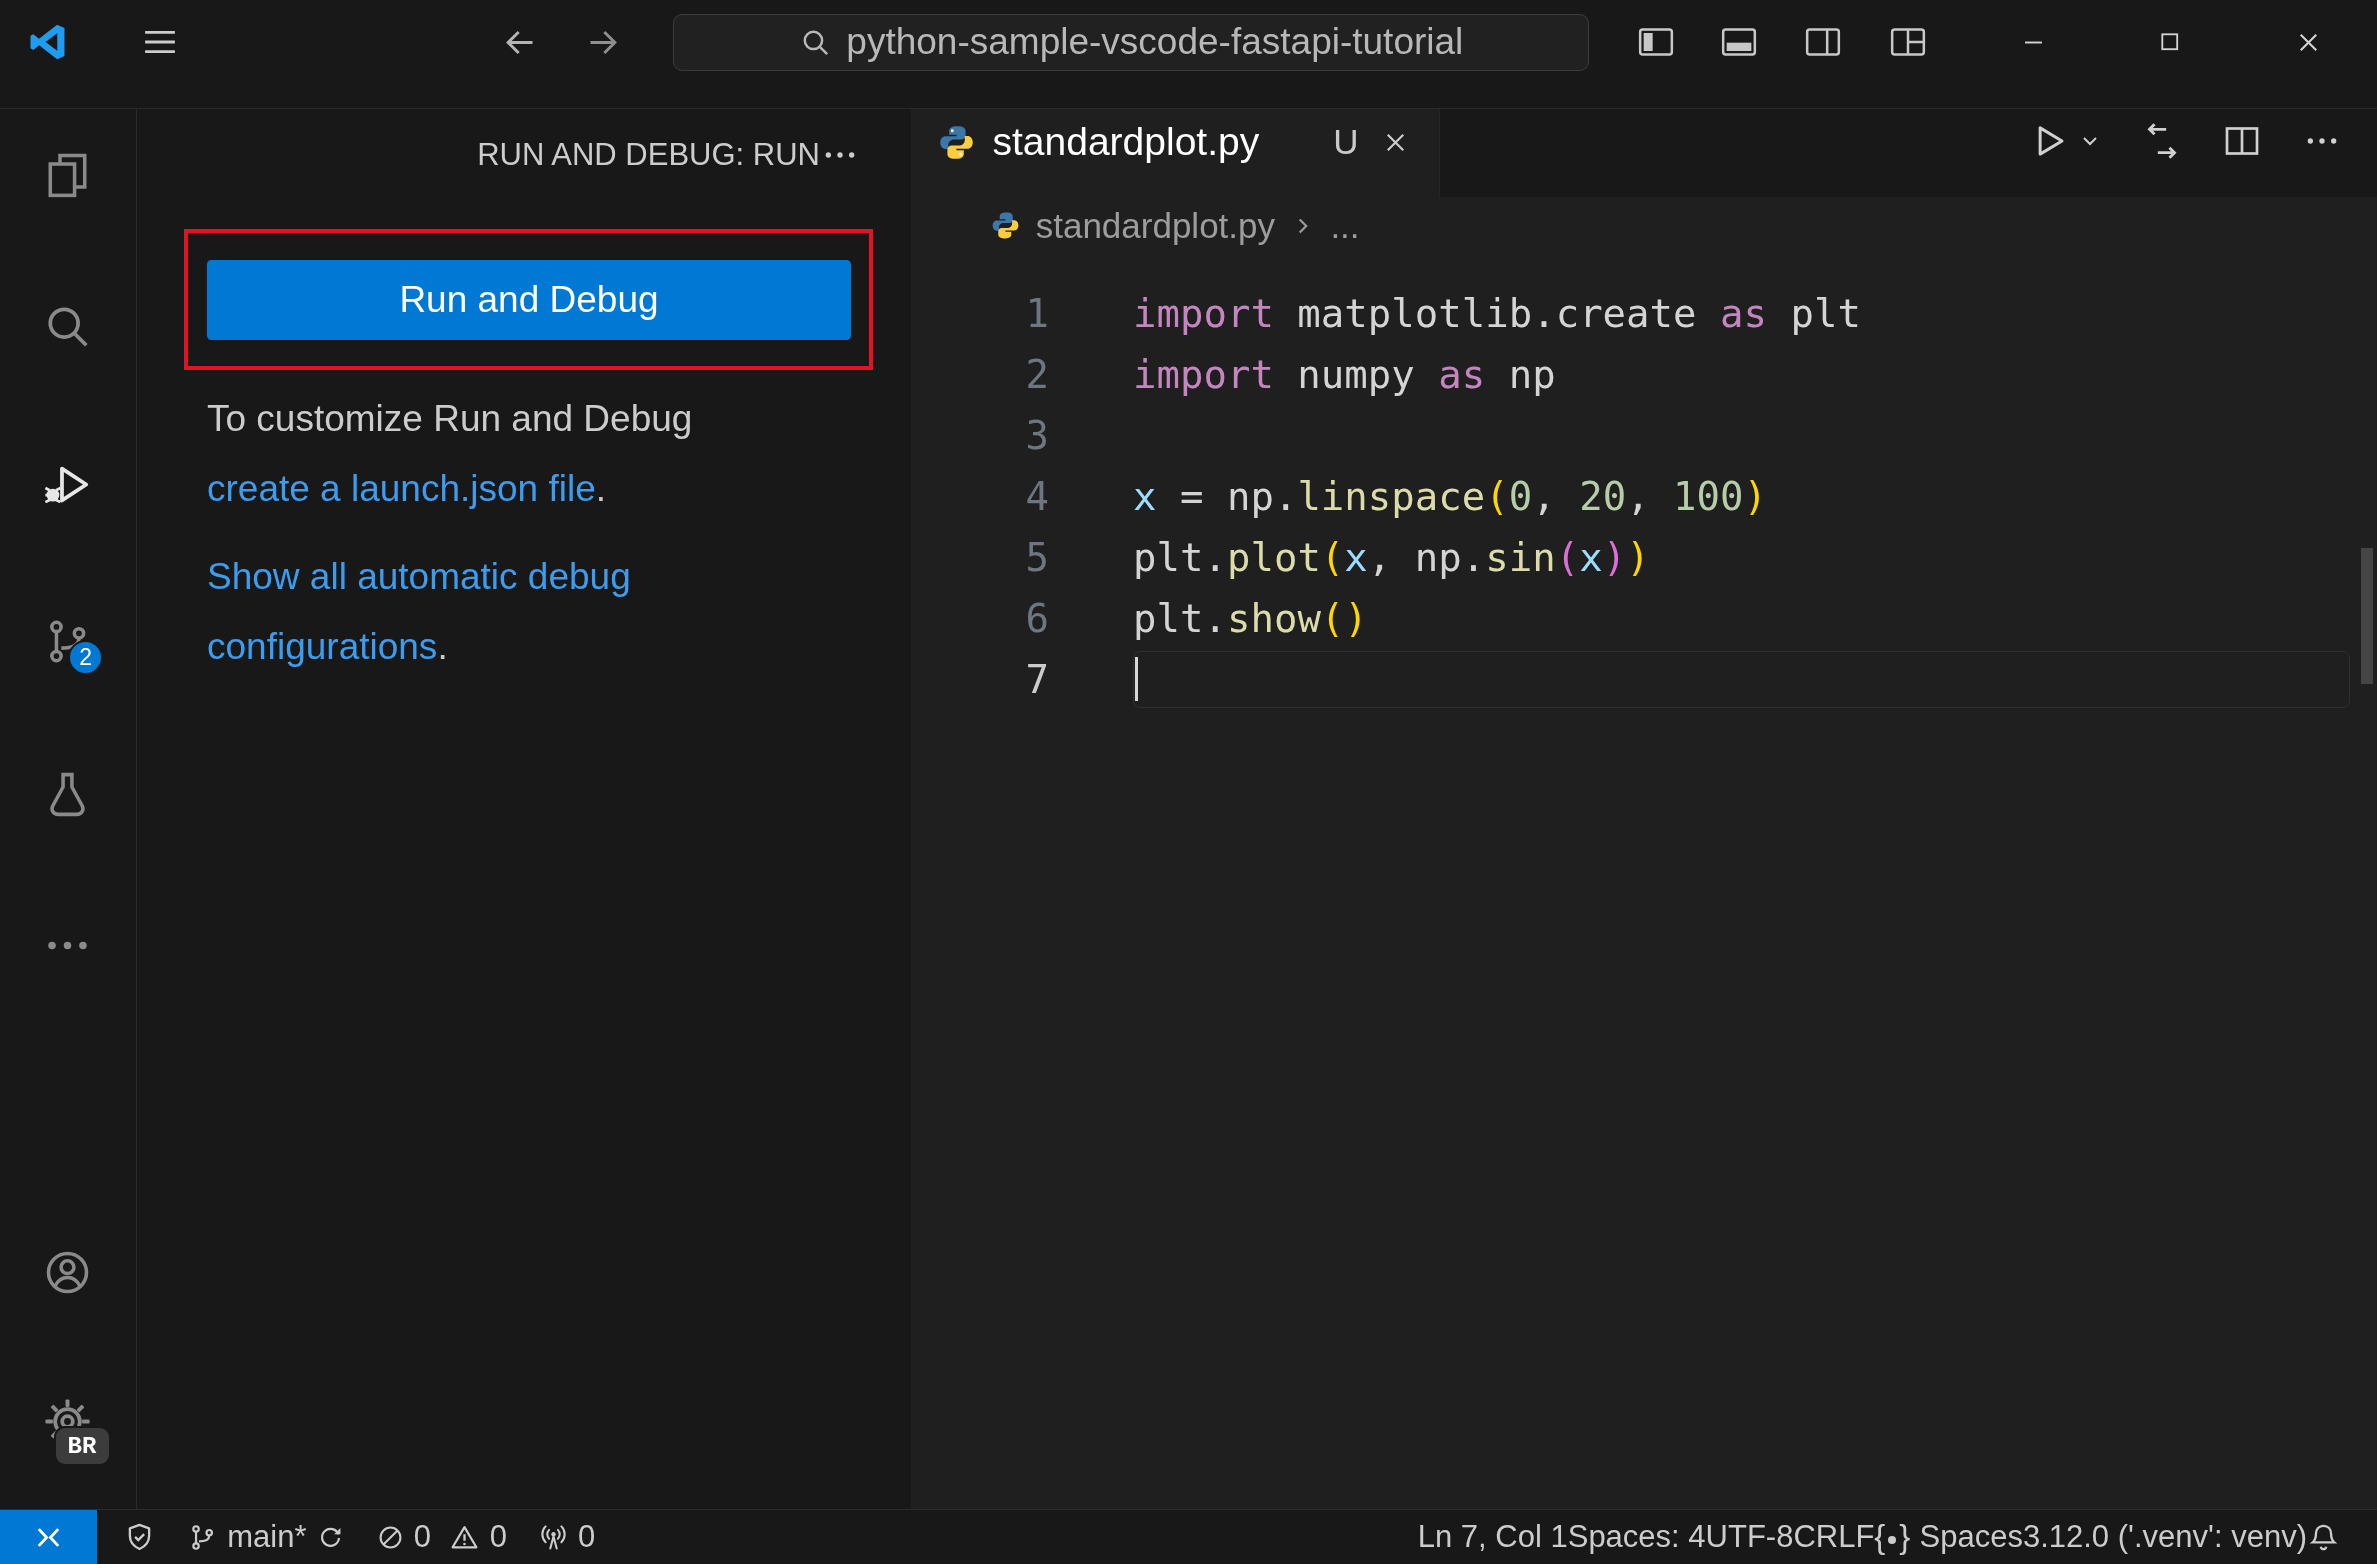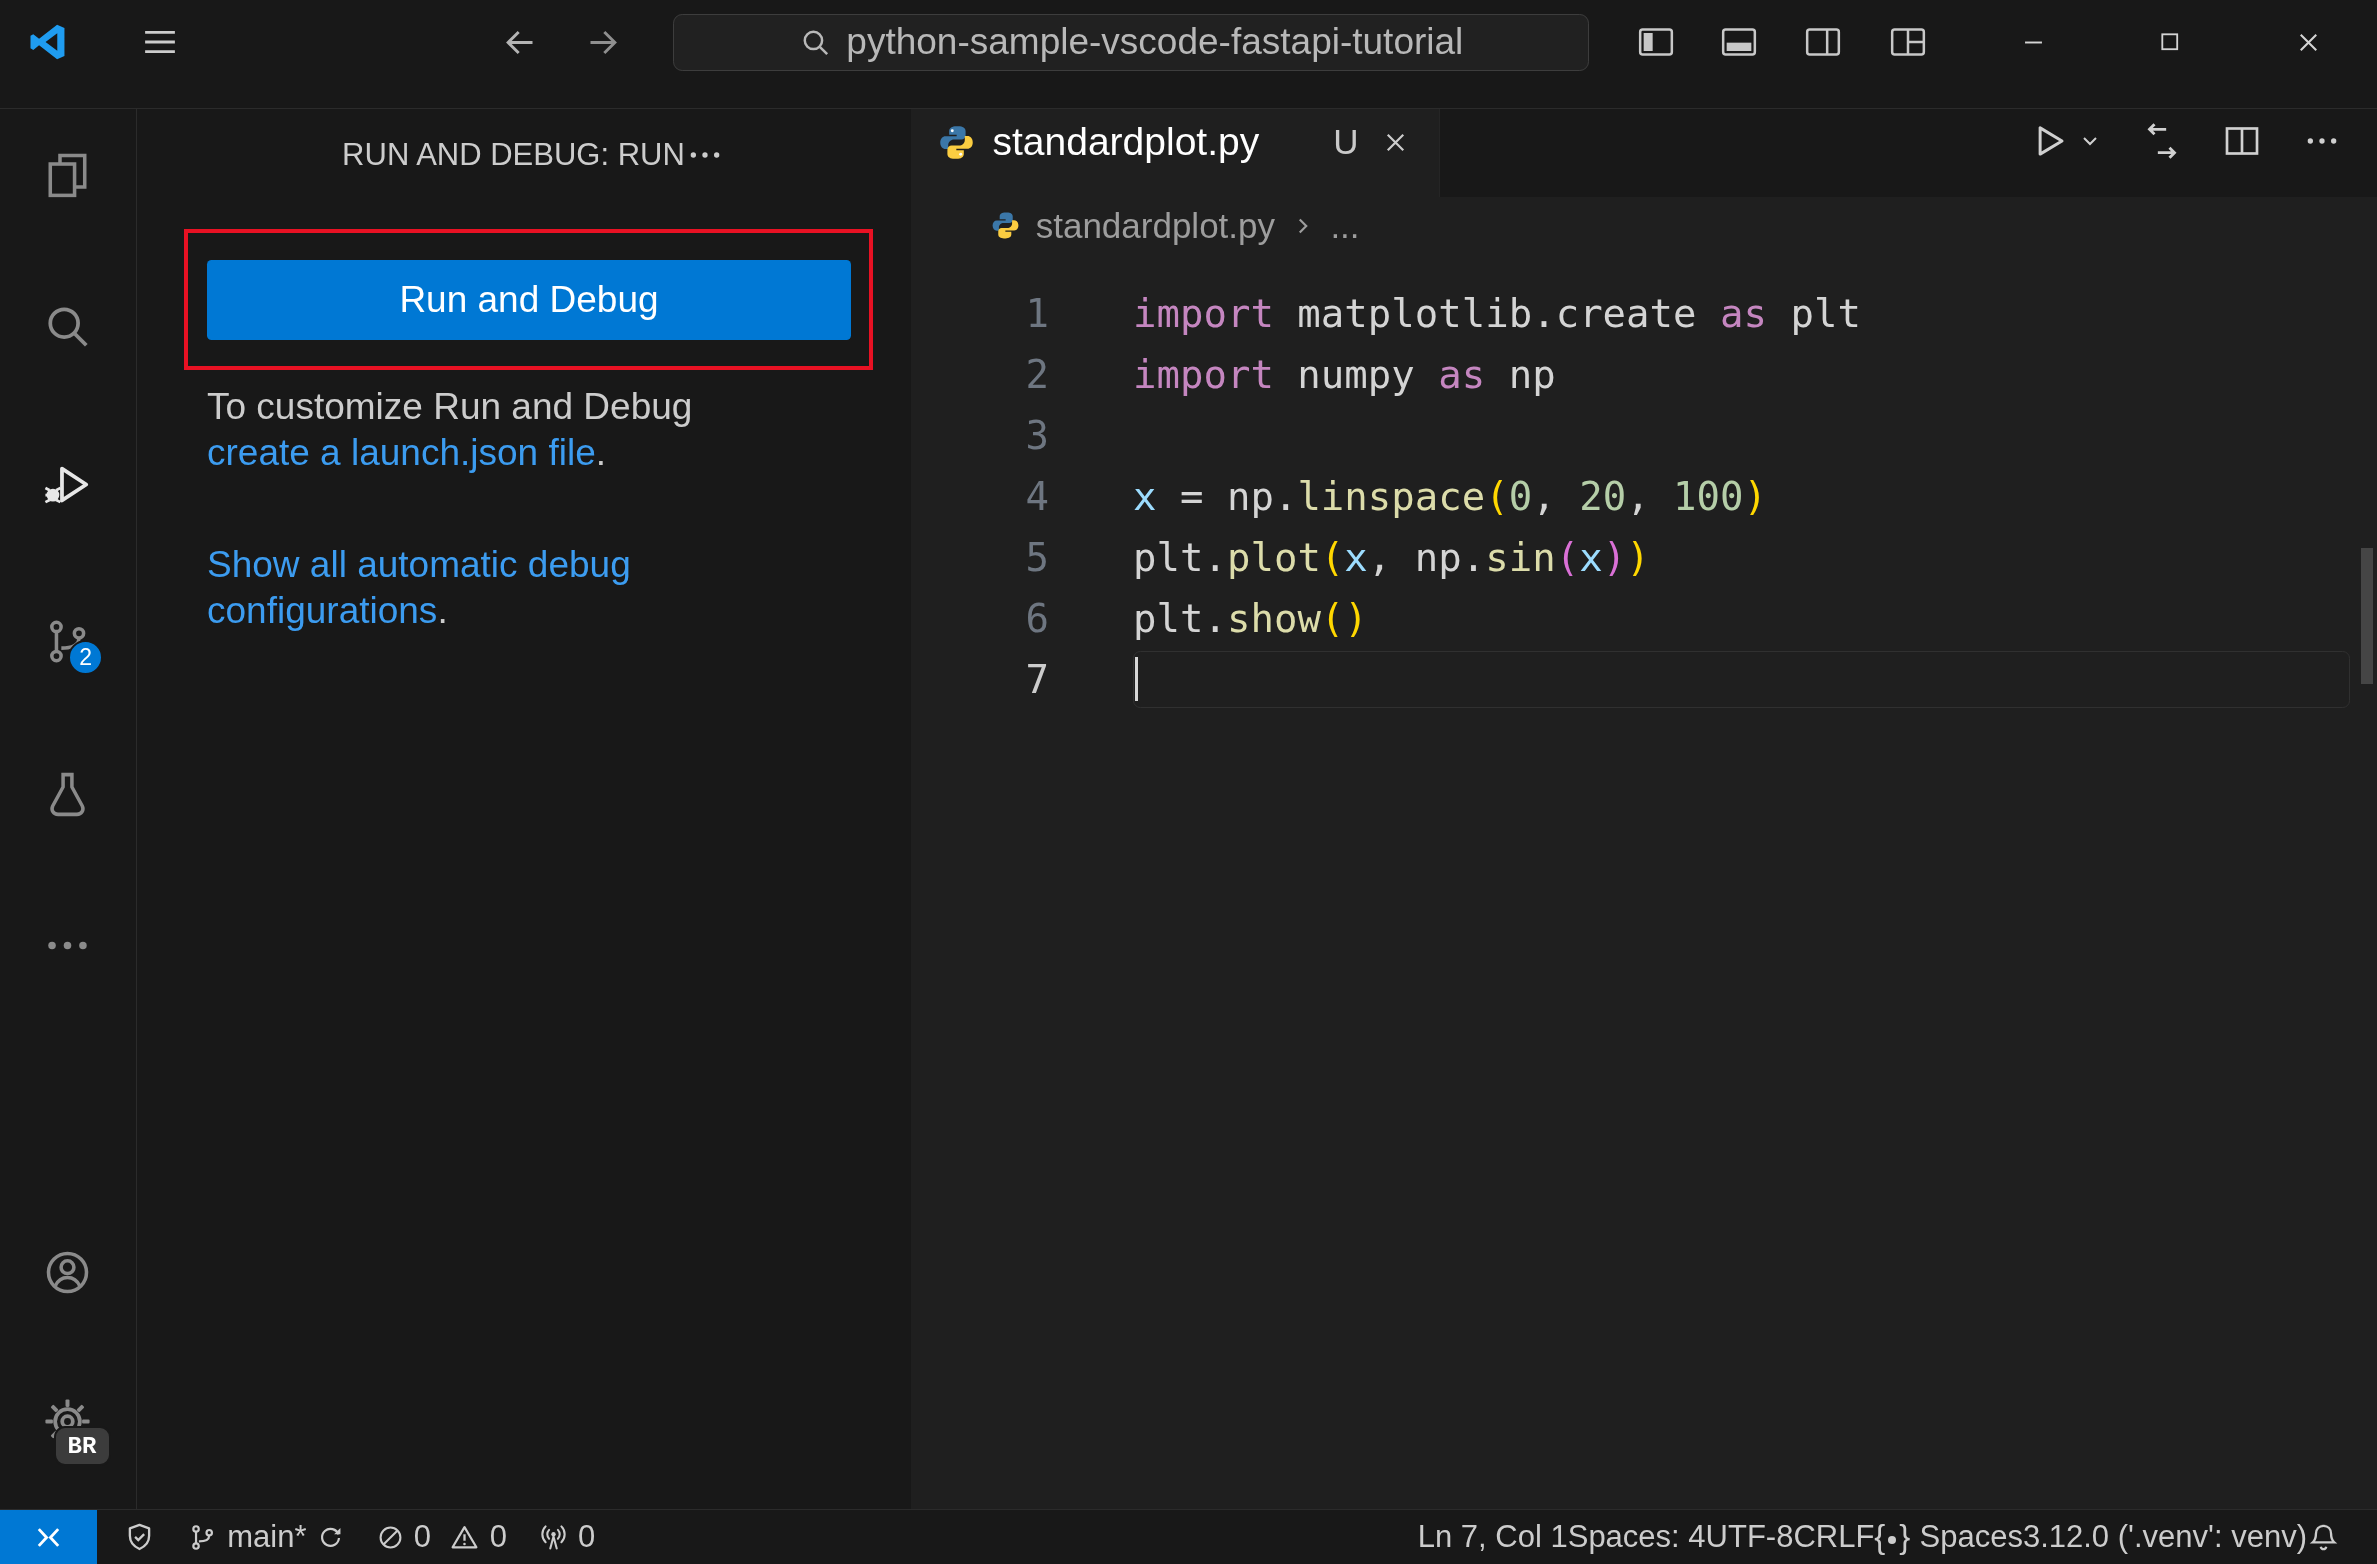--- a/index.html
+++ b/index.html
@@ -29,28 +29,28 @@
     background:var(--accent,#0078d4); color:#fff; font-size:23px; display:flex; align-items:center;
     justify-content:center; border:2.8px solid #181818; }
   .profile-badge { position:absolute; right:-16.5px; bottom:-18.3px; min-width:57px; height:40px; border-radius:11px;
     background:#3c3c3c; color:#fff; font-size:24px; font-weight:bold; display:flex; align-items:center;
     justify-content:center; border:2.8px solid #181818; padding:0 7.3px; }
 
   
   .sidebar { position:absolute; top:85px; bottom:55px; left:137px; width:775px;
     background:var(--shell_bg,#181818); border-right:0.9px solid #2b2b2b; }
   .sb-header { position:absolute; top:50px; left:70px; right:51px; display:flex;
-    justify-content:center; align-items:center; font-size:31px; color:#cccccc; }
+    justify-content:flex-end; align-items:center; font-size:31px; color:#cccccc; }
   .sb-more { width:40px; height:40px; color:#cccccc; }
   .annotation-box { position:absolute; left:47px; top:144px; width:689px; height:141px;
     border:4.6px solid var(--annotation,#e81123); z-index:3; pointer-events:none; }
   .run-btn { position:absolute; left:70px; top:175px; width:644px; height:80px;
     background:var(--accent,#0078d4); color:#ffffff; font-size:37px; border:none; border-radius:4.6px;
     font-family:"Liberation Sans",sans-serif; display:flex; align-items:center; justify-content:center; }
-  .sb-para { position:absolute; left:70px; width:532px; font-size:37px; line-height:46px; color:#cccccc; }
+  .sb-para { position:absolute; left:70px; width:532px; font-size:37px; line-height:70px; color:#cccccc; }
   .sb-para a { color:var(--link,#3c9cf0); text-decoration:none; }
   .p1 { top:299px; } .p2 { top:457px; }
 
   
   .editor { position:absolute; top:85px; bottom:55px; left:911px; right:0; background:var(--editor_bg,#1f1f1f); }
   .tabbar { position:absolute; top:0; left:0; right:0; height:112px; background:var(--shell_bg,#181818);
     display:flex; align-items:stretch; }
   .tab { width:529px; background:var(--editor_bg,#1f1f1f); border-top:2.8px solid var(--accent,#0078d4);
     border-right:0.9px solid #252525; display:flex; align-items:center; padding:0 24px 0 26px; gap:16.5px; }
   .tab-label { font-size:39px; color:#ffffff; white-space:nowrap; }

